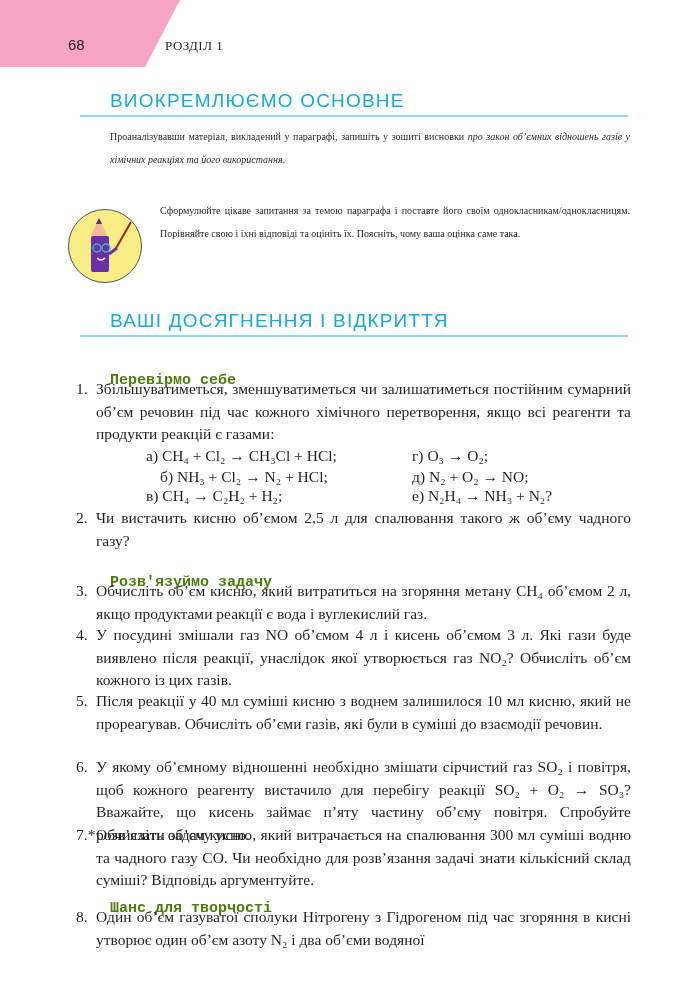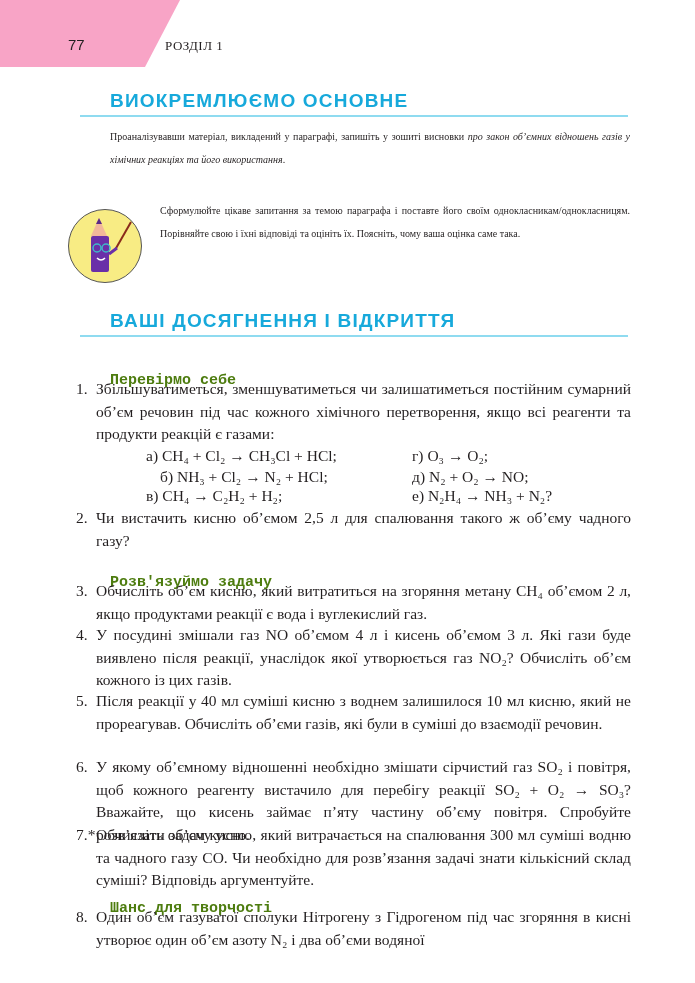--- a/index.html
+++ b/index.html
@@ -16,21 +16,21 @@
   .page-num {
     position: absolute; left: 68px; top: 36px;
     font-family: "Liberation Sans", sans-serif; font-size: 15px; color: #231f20;
   }
   .chapter {
     position: absolute; left: 165px; top: 38px;
     font-family: Liberation Serif, serif; font-size: 13px; letter-spacing: 0.5px; color: #231f20;
   }
   .section-title {
     position: absolute; left: 110px;
-    font-family: "Liberation Sans", sans-serif; font-weight: bold; font-size: 19px;
+    font-family: "Liberation Sans", sans-serif; font-weight: normal; font-size: 19px;
     letter-spacing: 1.2px; color: #17a9db;
   }
   .rule {
     position: absolute; left: 80px; width: 548px; height: 2px; background: #8fdbf0;
   }
   .para {
     position: absolute; font-size: 10px; line-height: 22.5px; text-align: justify;
     font-family: "Liberation Serif", serif;
   }
   .para i { font-style: italic; }
@@ -49,21 +49,21 @@
   .item .num { position: absolute; left: 0; top: 0; width: 30px; }
   .item .txt { margin-left: 20px; text-align: justify; display: block; }
   .eq {
     position: absolute; font-family: "Liberation Serif", serif; font-size: 15.5px; margin-left: 28px;
   }
 </style>
 </head>
 <body>
 
 <div class="banner"></div>
-<div class="page-num">77</div>
+<div class="page-num">68</div>
 <div class="chapter">РОЗДІЛ 1</div>
 
 <div class="section-title" style="top:90px;">ВИОКРЕМЛЮЄМО ОСНОВНЕ</div>
 <div class="rule" style="top:115px;"></div>
 
 <div class="para" style="left:110px; top:126px; width:520px;">
   <span>Проаналізувавши матеріал, викладений у параграфі, запишіть у зошиті висновки </span><i>про закон об’ємних відношень газів у хімічних реакціях та його використання</i><span>.</span>
 </div>
 
 <div class="icon-circle">

